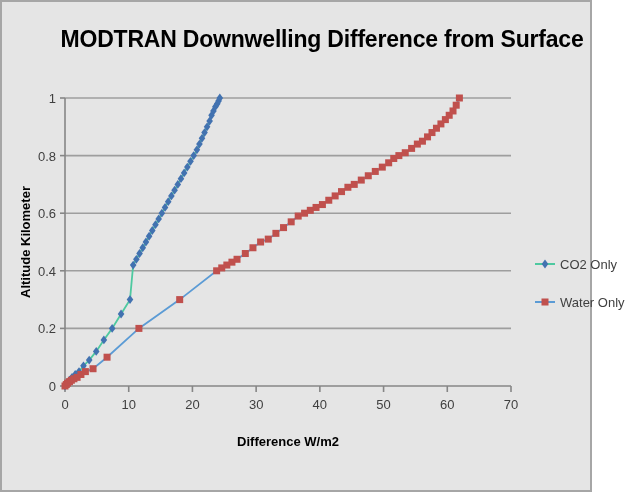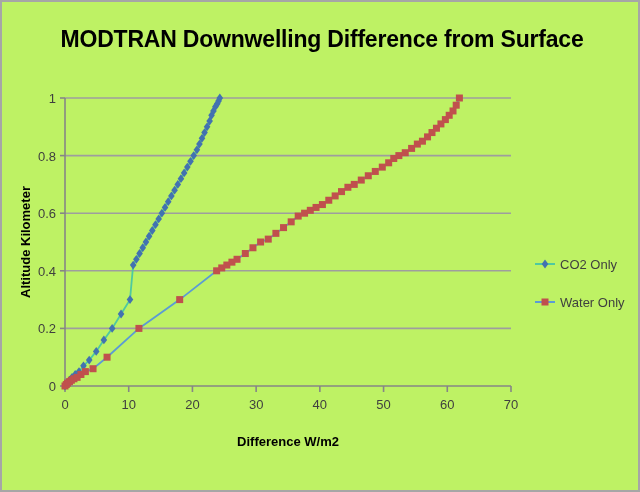--- a/index.html
+++ b/index.html
@@ -9,23 +9,23 @@
   body {
     width: 640px;
     height: 492px;
     background: #ffffff;
     font-family: "Liberation Sans", sans-serif;
     overflow: hidden;
   }
   #chart-frame {
     position: relative;
     box-sizing: border-box;
-    width: 640px;
+    width: 592px;
     height: 492px;
-    background: #bef264;
+    background: #e5e5e5;
     border: 2px solid #a6a6a6;
   }
   #chart-title {
     position: absolute;
     left: 0;
     top: 24px;
     width: 640px;
     text-align: center;
     font-size: 23px;
     font-weight: bold;

